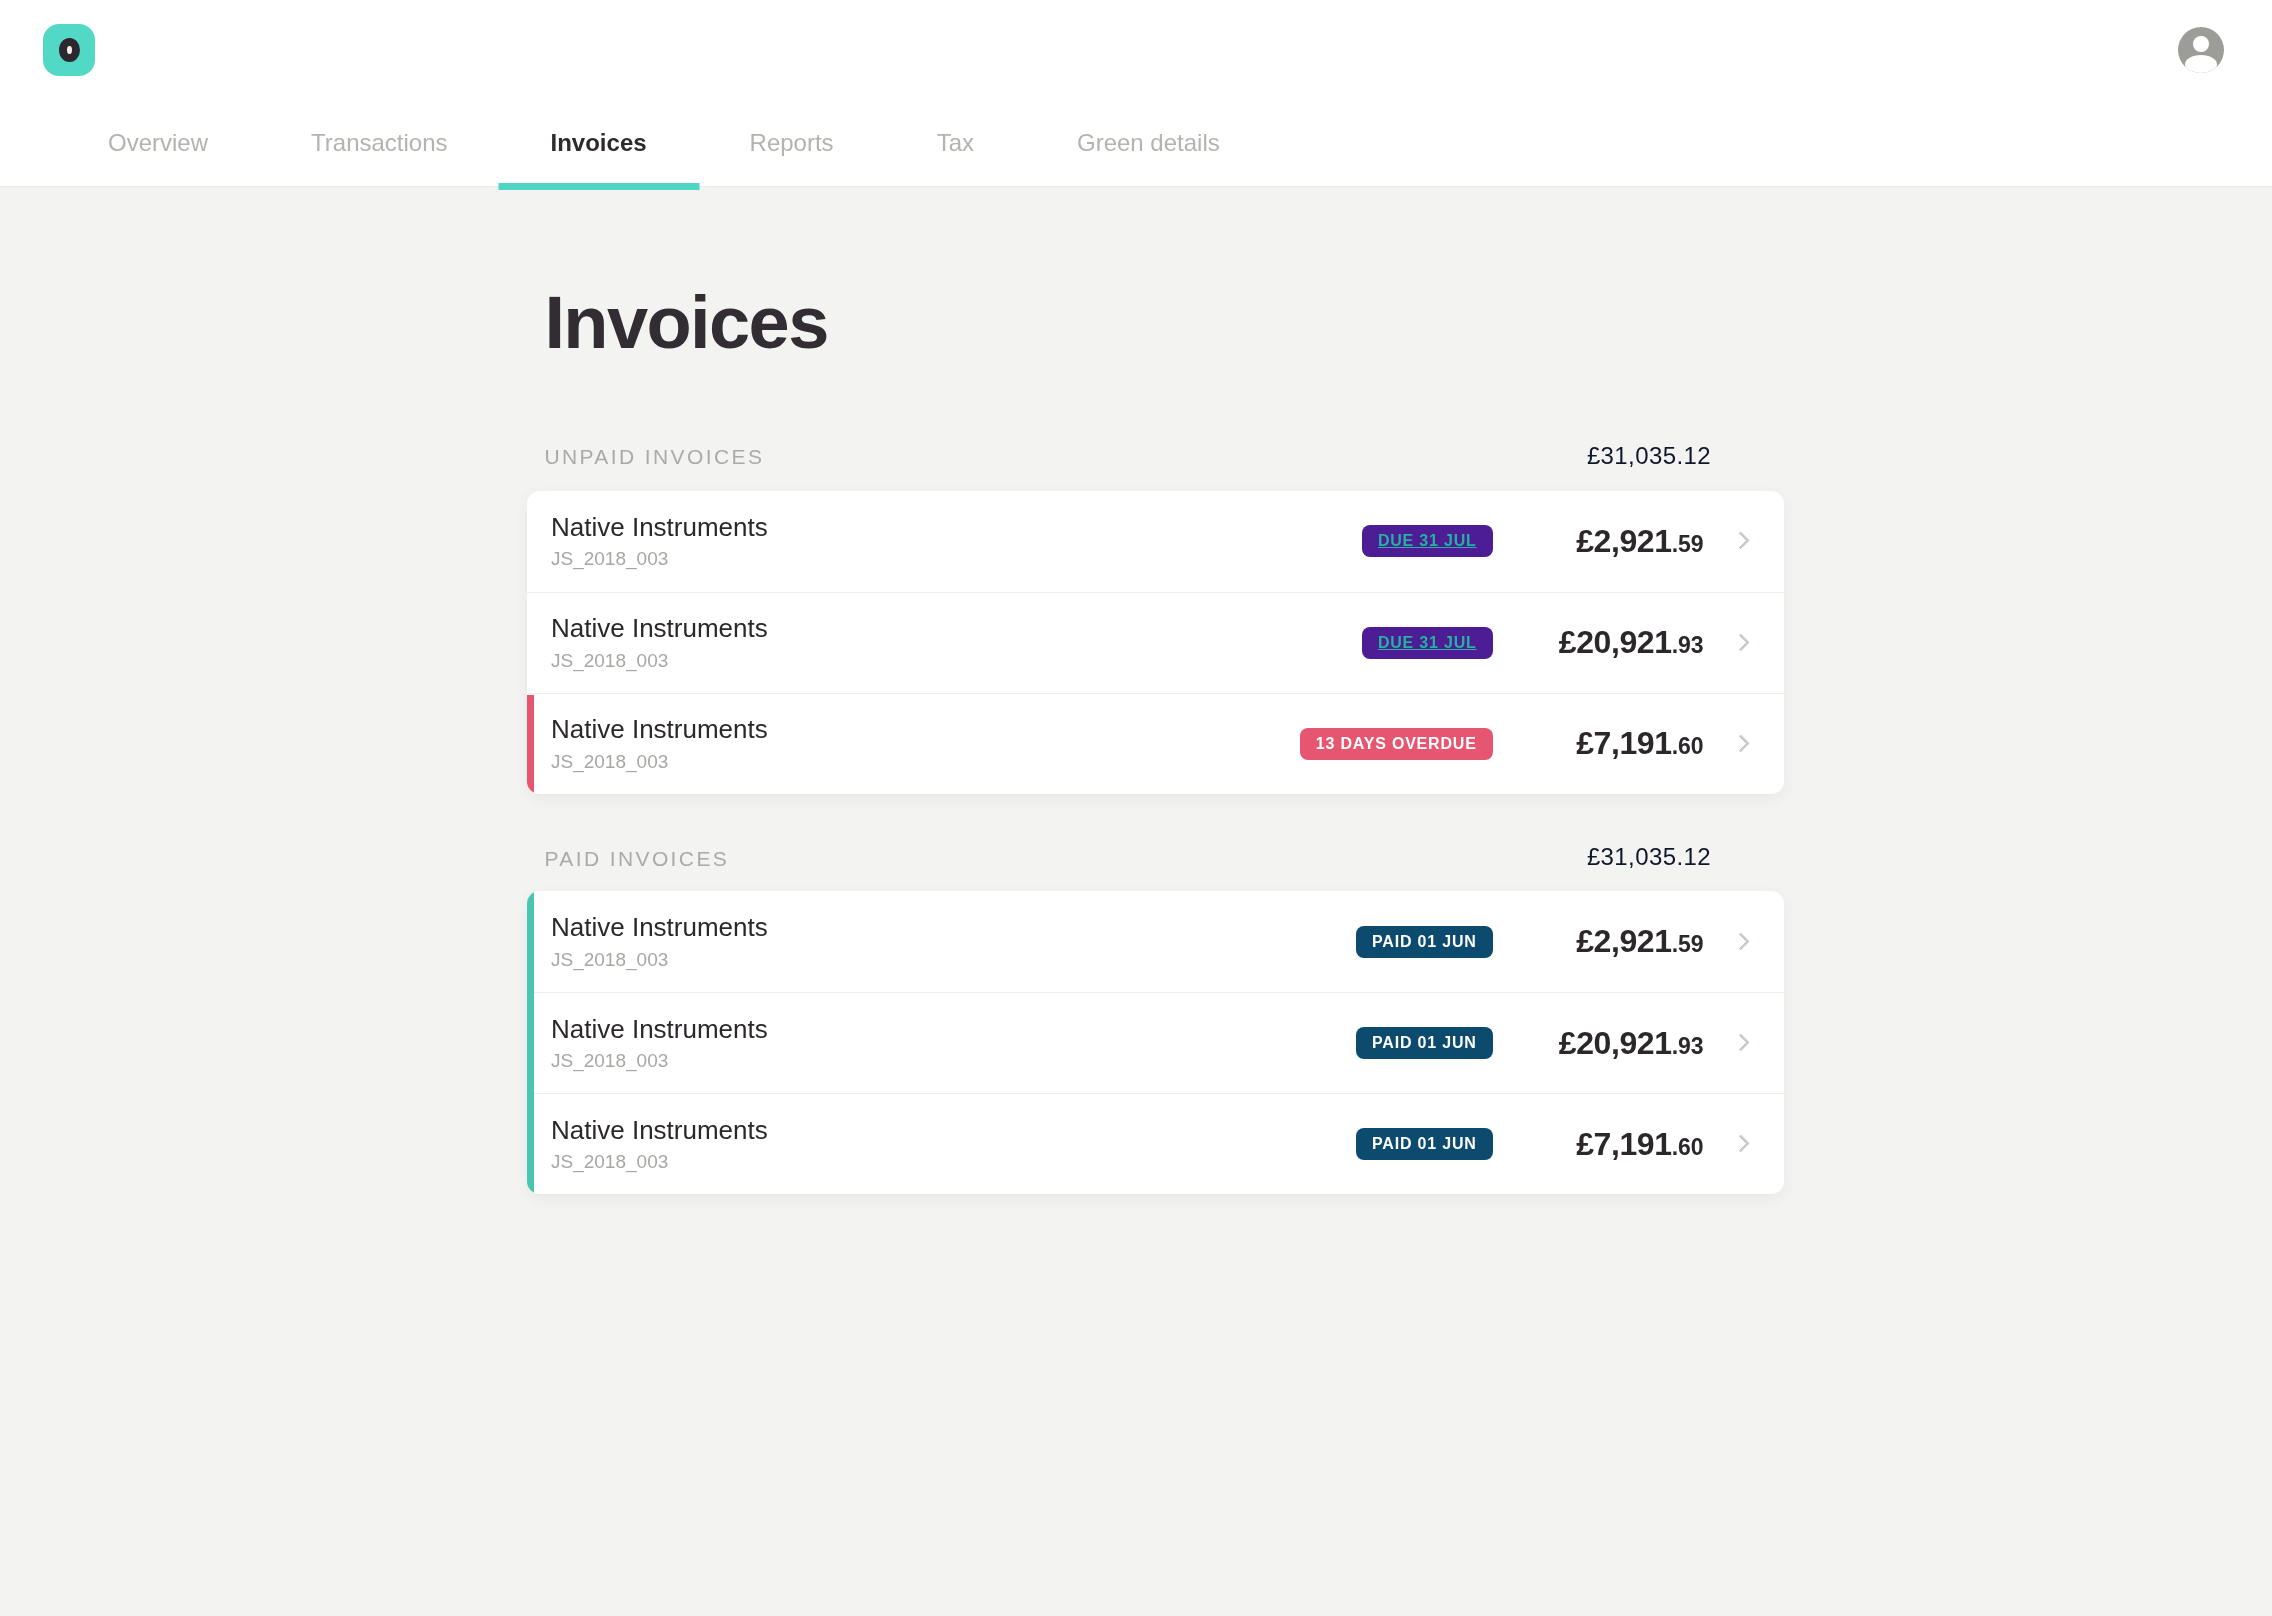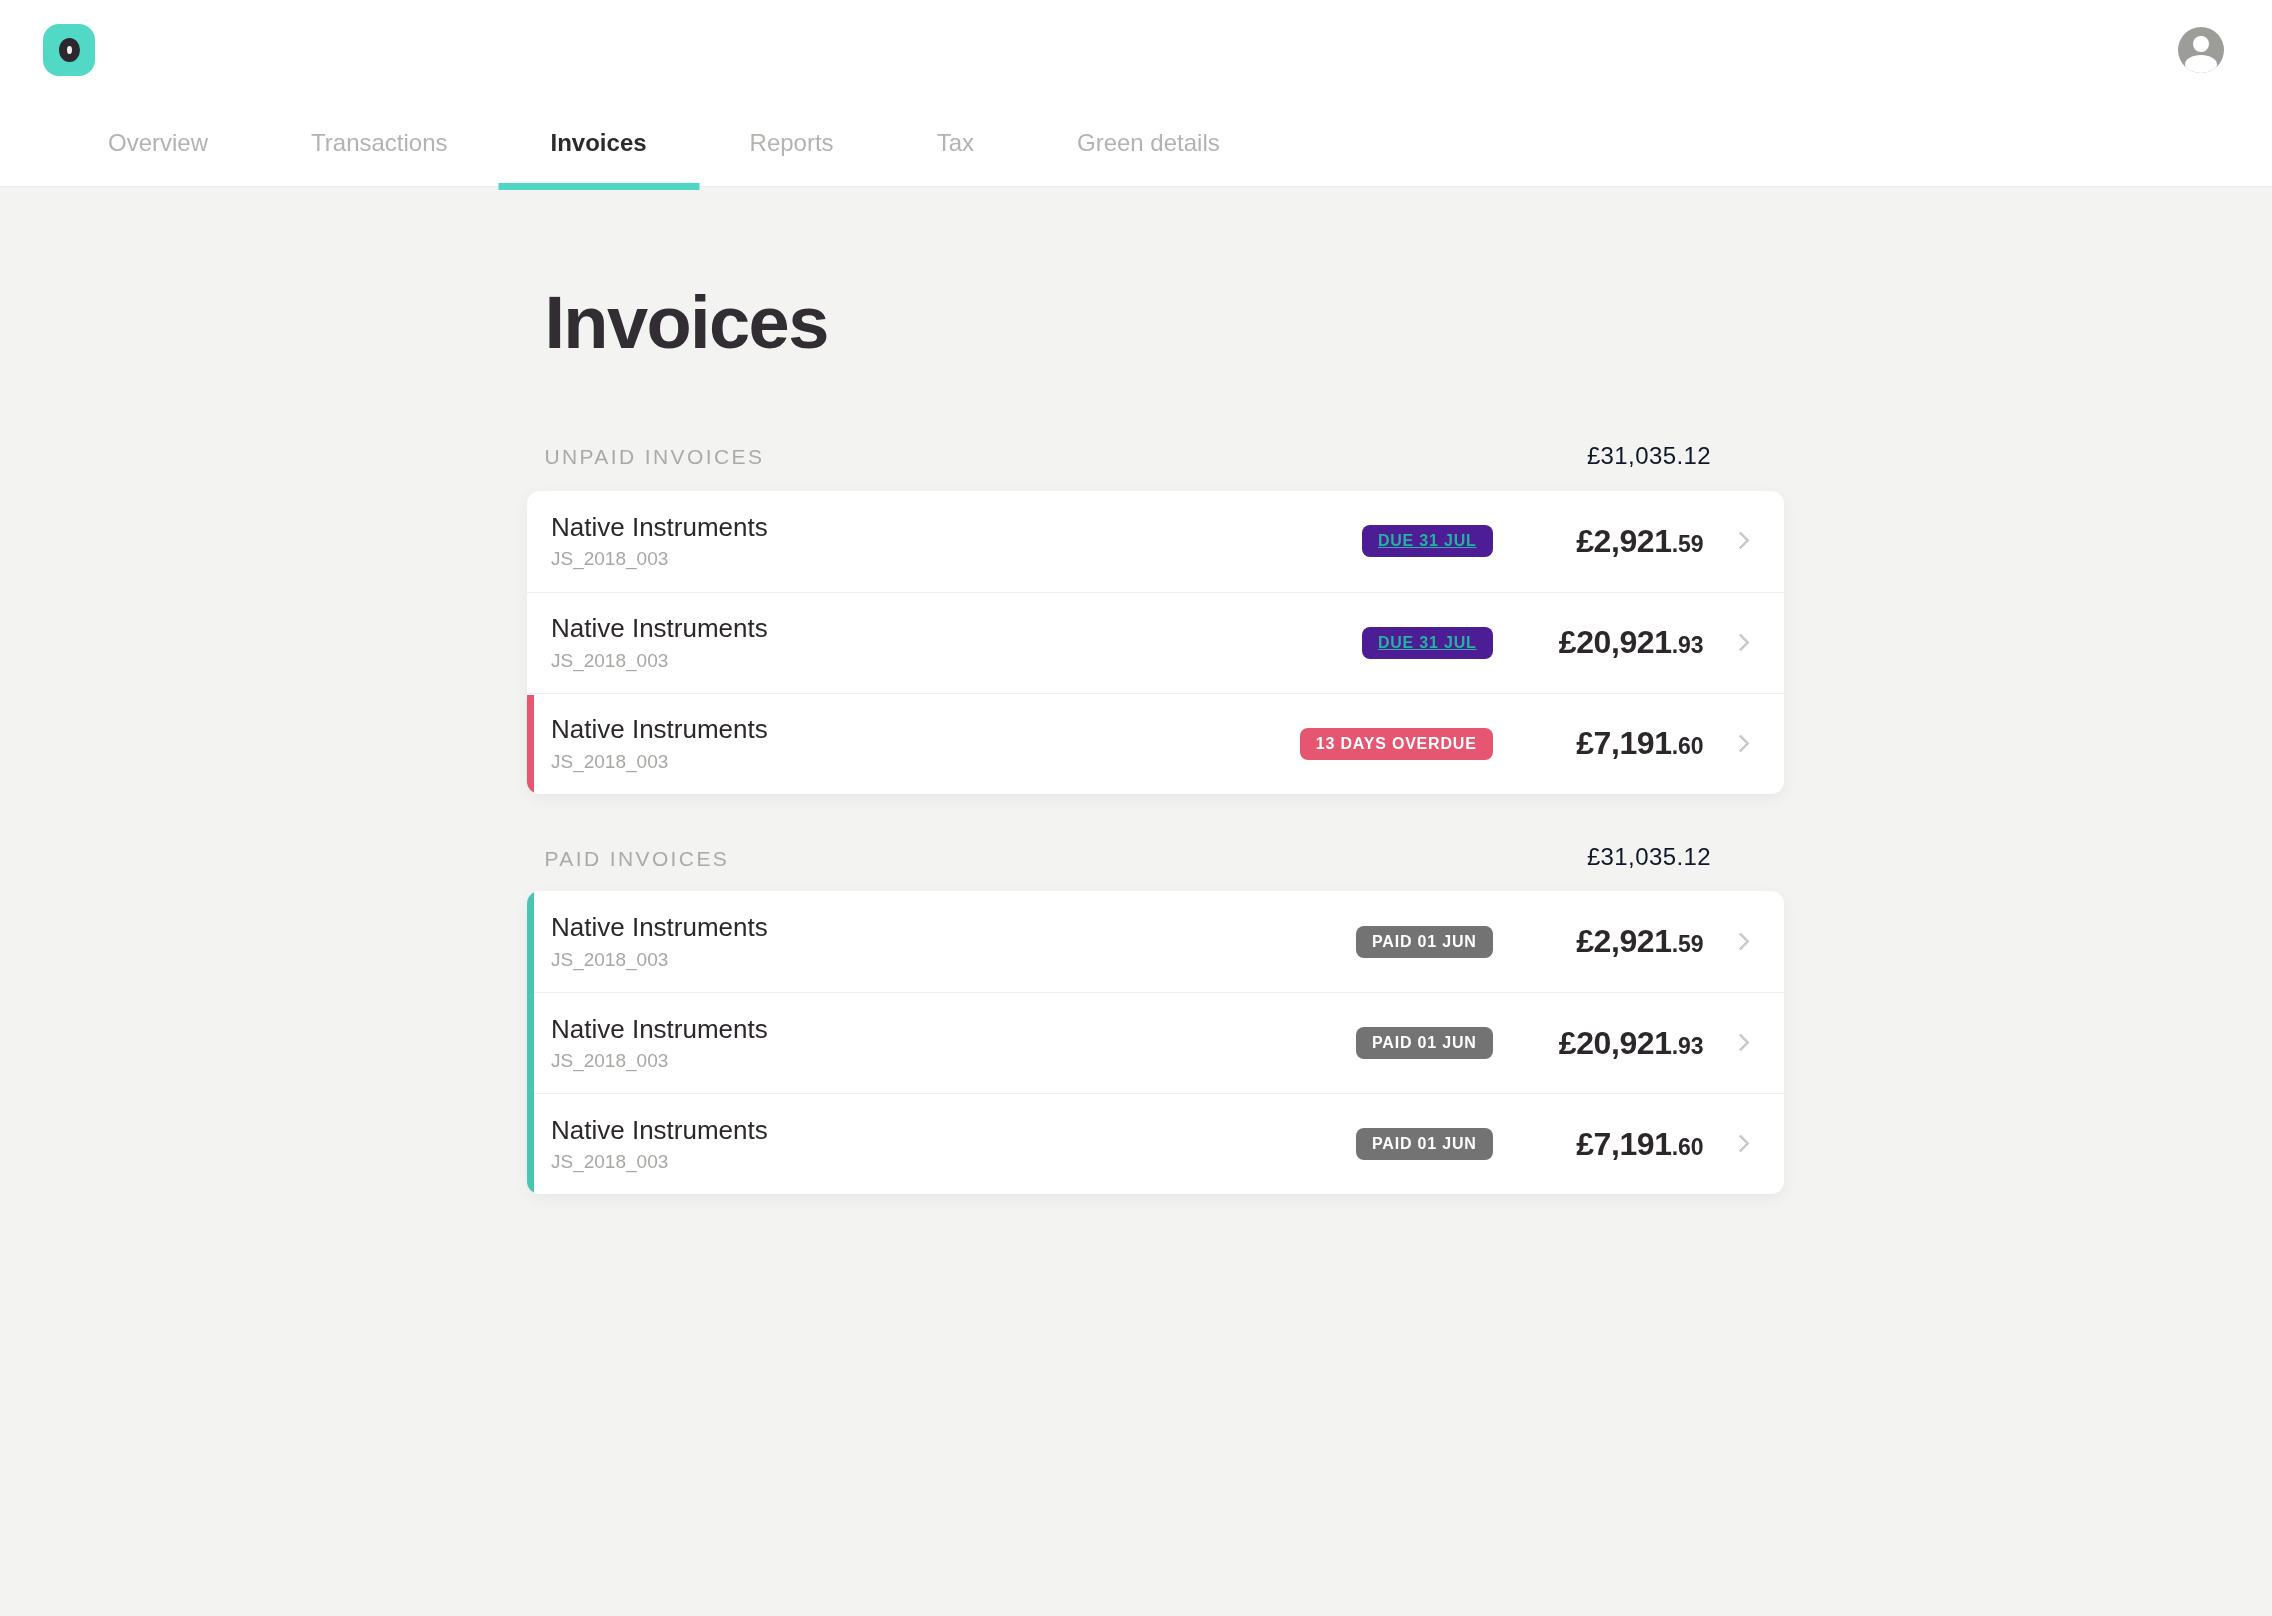--- a/index.html
+++ b/index.html
@@ -128,21 +128,21 @@
     margin-left:auto;
     height:32px;
     display:inline-flex; align-items:center;
     padding:0 16px;
     border-radius:8px;
     font-size:16px; font-weight:700; letter-spacing:0.8px;
     white-space:nowrap; flex:none;
   }
   .badge.due     { background:#4c1d95; color:#25b2a1;text-decoration:underline; }
   .badge.overdue { background:#e75670; color:#ffffff; }
-  .badge.paid    { background:#737373; color:#ffffff; }
+  .badge.paid    { background:#0c4a6e; color:#ffffff; }
 
   .amt {
     min-width:187px; margin-left:24px;
     text-align:right; white-space:nowrap;
     color:#2b272b; flex:none;
   }
   .amt .main { font-size:32px; font-weight:700; letter-spacing:-0.4px; }
   .amt .dec  { font-size:23px; font-weight:700; }
 
   .chev-right {

